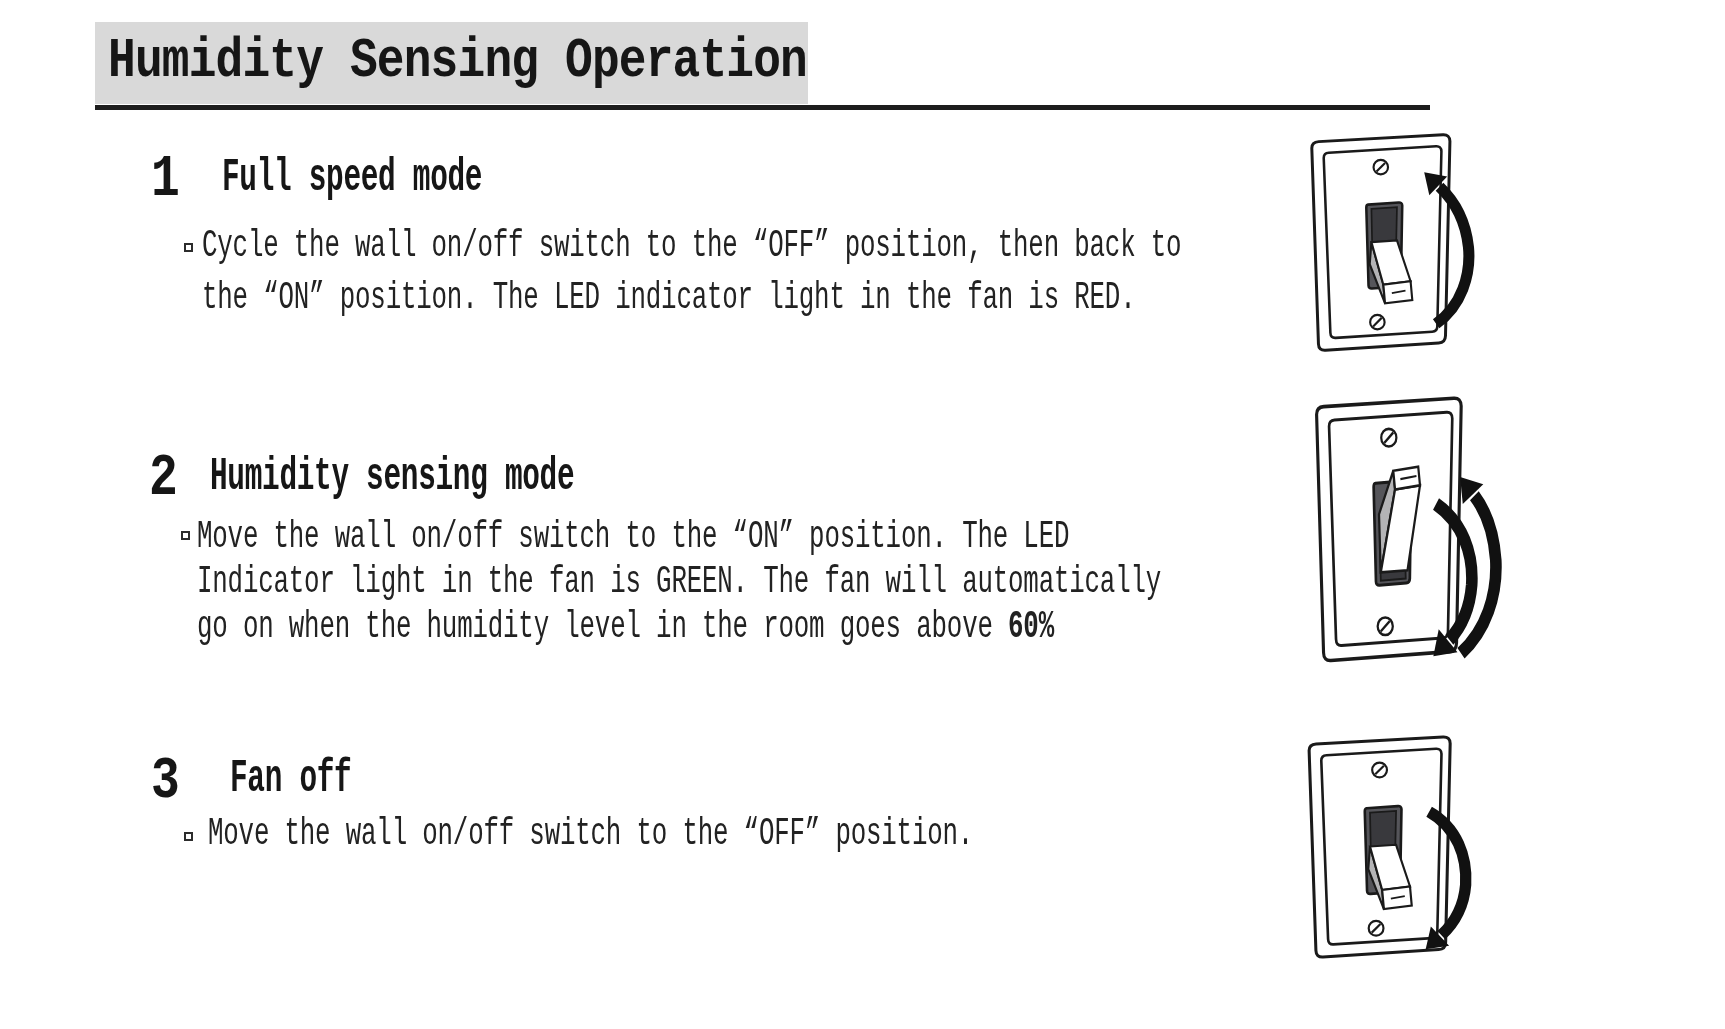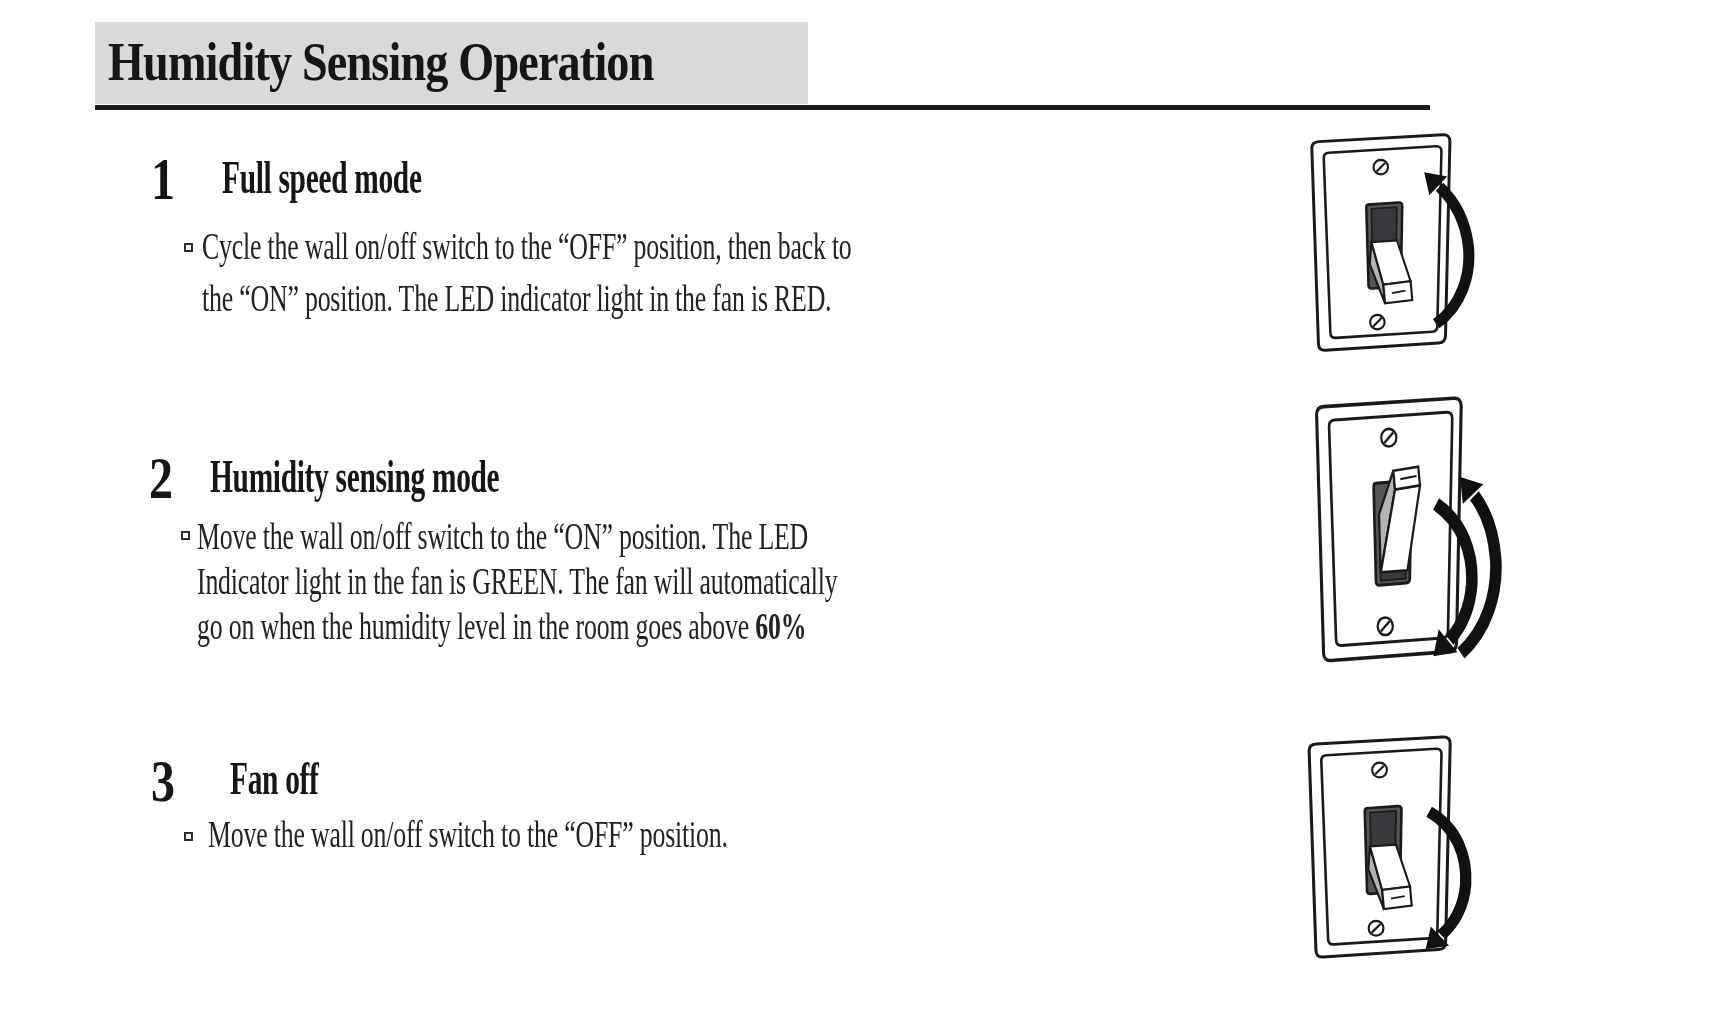--- a/index.html
+++ b/index.html
@@ -1,18 +1,18 @@
 <!DOCTYPE html>
 <html><head>
 <meta charset="utf-8">
 <style>
   html,body{margin:0;padding:0;background:#ffffff;}
   .page{
     position:relative;width:1725px;height:1029px;background:#ffffff;overflow:hidden;
-    font-family:Liberation Serif, serif;color:#1d1d1d;
+    font-family:Liberation Mono, monospace;color:#1d1d1d;
   }
   
   .title-bar{position:absolute;left:95px;top:22px;width:713px;height:82px;background:#d9d9d9;}
   .page-title{
     position:absolute;left:13px;top:9px;margin:0;white-space:nowrap;
     font-size:55px;line-height:62px;font-weight:bold;color:#161616;
     transform:scaleX(0.84);transform-origin:0 0;letter-spacing:-1px;
   }
   .rule{position:absolute;left:95px;top:105px;width:1335px;height:5px;background:#1d1d1d;}
   

